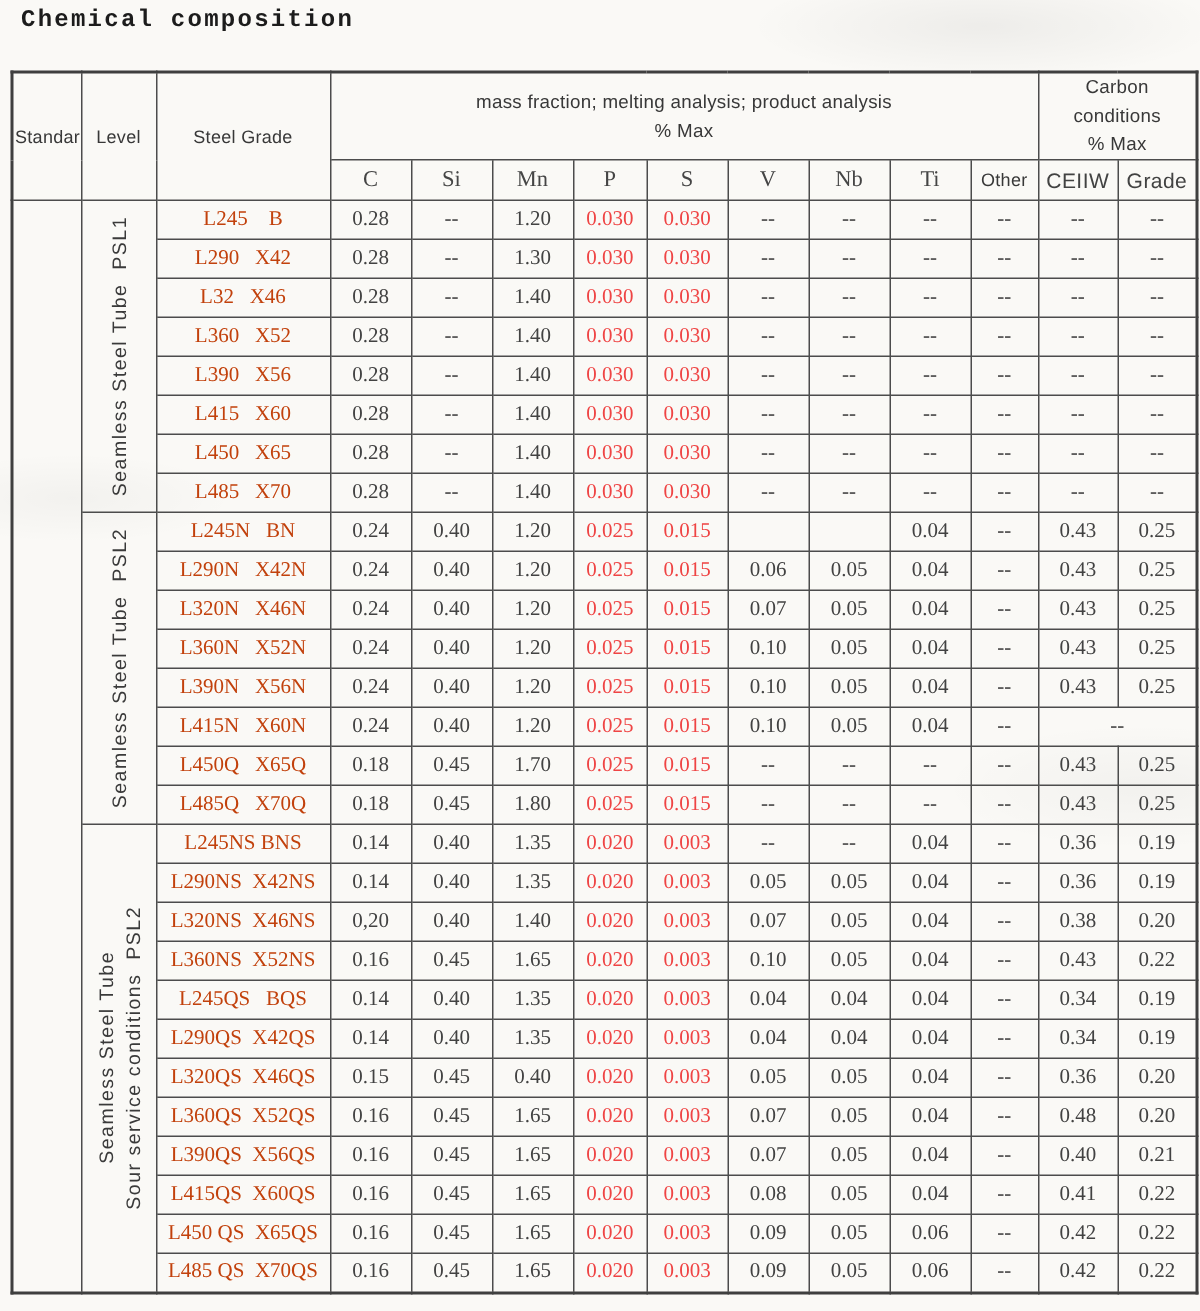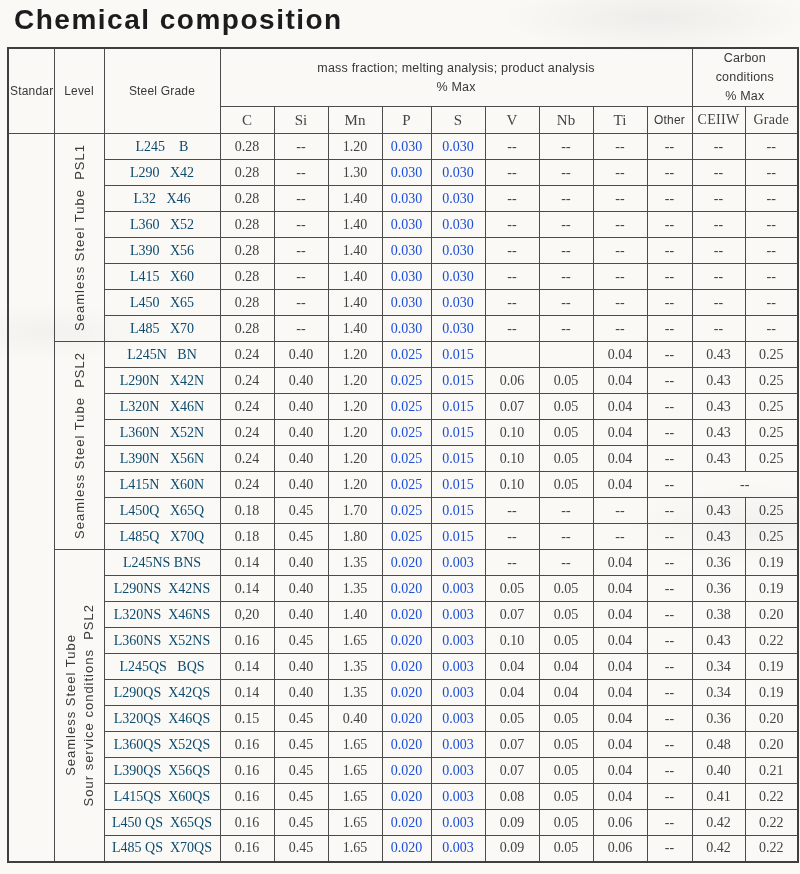--- a/index.html
+++ b/index.html
@@ -9,22 +9,22 @@
     background:
       radial-gradient(ellipse 260px 60px at 82% 2%, rgba(0,0,0,0.05), transparent 60%),
       radial-gradient(ellipse 180px 50px at 6% 38%, rgba(0,0,0,0.03), transparent 60%),
       radial-gradient(ellipse 220px 70px at 95% 60%, rgba(0,0,0,0.03), transparent 60%),
       #faf9f6;
     color:#3c3c3c;
     font-family:"Liberation Serif", serif;
   }
   .title{
     position:absolute;left:14px;top:4px;
-    font-family:Liberation Sans, sans-serif;
-    font-weight:bold;font-size:28px;letter-spacing:1.5px;
+    font-family:Liberation Mono, monospace;
+    font-weight:bold;font-size:16px;letter-spacing:1.5px;
     color:#1c1c1c;white-space:pre;
   }
   table{
     position:absolute;left:7px;top:47px;width:790px;
     border-collapse:collapse;table-layout:fixed;
     background:transparent;
   }
   td,th{
     border:1px solid #4c4c4c;
     padding:0 1px;text-align:center;vertical-align:middle;
@@ -34,24 +34,24 @@
   table{border:2px solid #3f3f3f;}
   thead tr.group-row th{height:42px;}
   thead tr.cols-row th{height:26px;}
   tbody tr{height:26px;}
   .hdr-sans{
     font-family:"Liberation Sans", sans-serif;
     font-size:12px;letter-spacing:0.2px;color:#383838;
   }
   .group-hdr div{line-height:19px;font-size:12.5px;}
   .sym{font-family:"Liberation Serif", serif;font-size:15px;color:#454545;}
-  .ce-hdr{font-family:Liberation Serif, serif;font-size:14px;letter-spacing:0.3px;}
-  .grade-cell{white-space:pre;font-size:14px;color:#0c4a6e;}
+  .ce-hdr{font-family:Liberation Sans, sans-serif;font-size:14px;letter-spacing:0.3px;}
+  .grade-cell{white-space:pre;font-size:14px;color:#c2410c;}
   .val{font-size:14px;color:#424242;}
-  .val-faint{color:#1d4ed8;}
+  .val-faint{color:#ef4444;}
   .level-wrap{display:flex;flex-direction:row;align-items:center;justify-content:center;gap:3px;}
   .vline{
     writing-mode:vertical-rl;transform:rotate(180deg);
     font-family:"Liberation Sans", sans-serif;font-size:13px;
     letter-spacing:1px;color:#3a3a3a;white-space:pre;line-height:15px;
   }
 </style>
 </head>
 <body>
 

